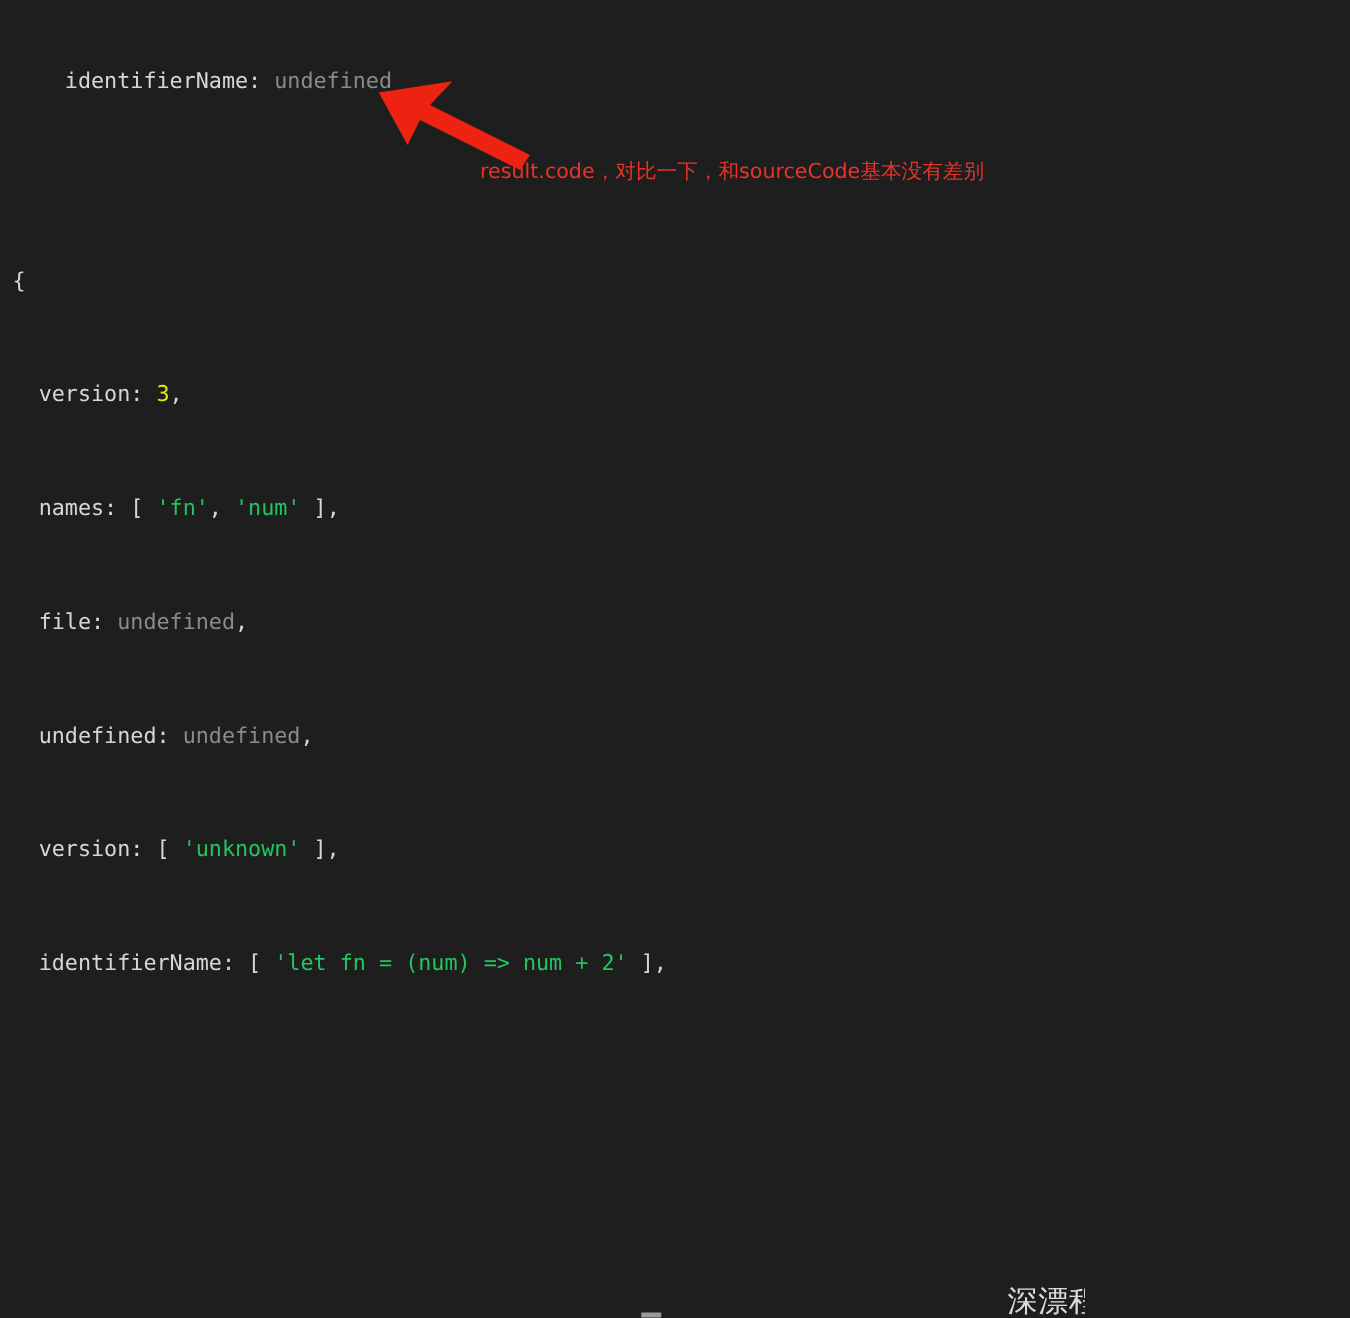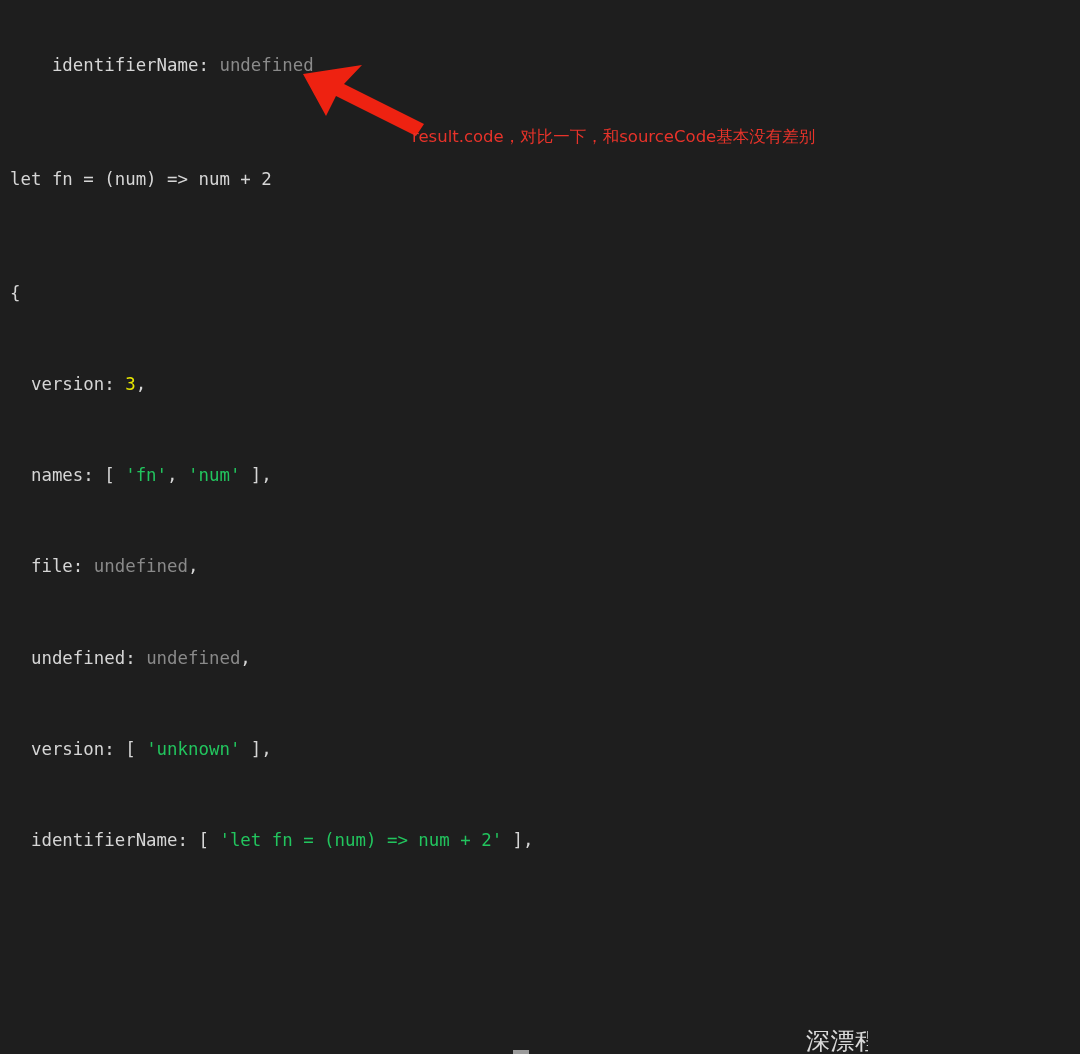--- a/index.html
+++ b/index.html
@@ -54,21 +54,21 @@
     position: absolute;
     left: 296px;
     top: 58px;
     width: 140px;
     height: 80px;
     pointer-events: none;
   }
 
   #annotation-text {
     position: absolute;
-    left: 412px;
+    left: 384px;
     top: 127px;
     font-family: "DejaVu Sans", "Liberation Sans", sans-serif;
     font-size: 16.5px;
     line-height: 20px;
     color: #e8332a;
     white-space: pre;
   }
 
   
   #watermark {
@@ -103,21 +103,20 @@
 </head>
 <body>
 
 <div id="terminal">
 
   <div id="console-lines">
 
     <span class="ln"><span class="tok-plain">    identifierName: </span><span class="tok-dim">undefined</span></span>
 
 
-    <span class="ln"><span class="tok-plain">let fn = (num) =&gt; num + 2</span></span>
 
 
     <span class="ln"><span class="tok-plain">{</span></span>
 
     <span class="ln"><span class="tok-plain">  version: </span><span class="tok-num">3</span><span class="tok-plain">,</span></span>
 
     <span class="ln"><span class="tok-plain">  names: [ </span><span class="tok-str">'fn'</span><span class="tok-plain">, </span><span class="tok-str">'num'</span><span class="tok-plain"> ],</span></span>
 
     <span class="ln"><span class="tok-plain">  file: </span><span class="tok-dim">undefined</span><span class="tok-plain">,</span></span>
 

